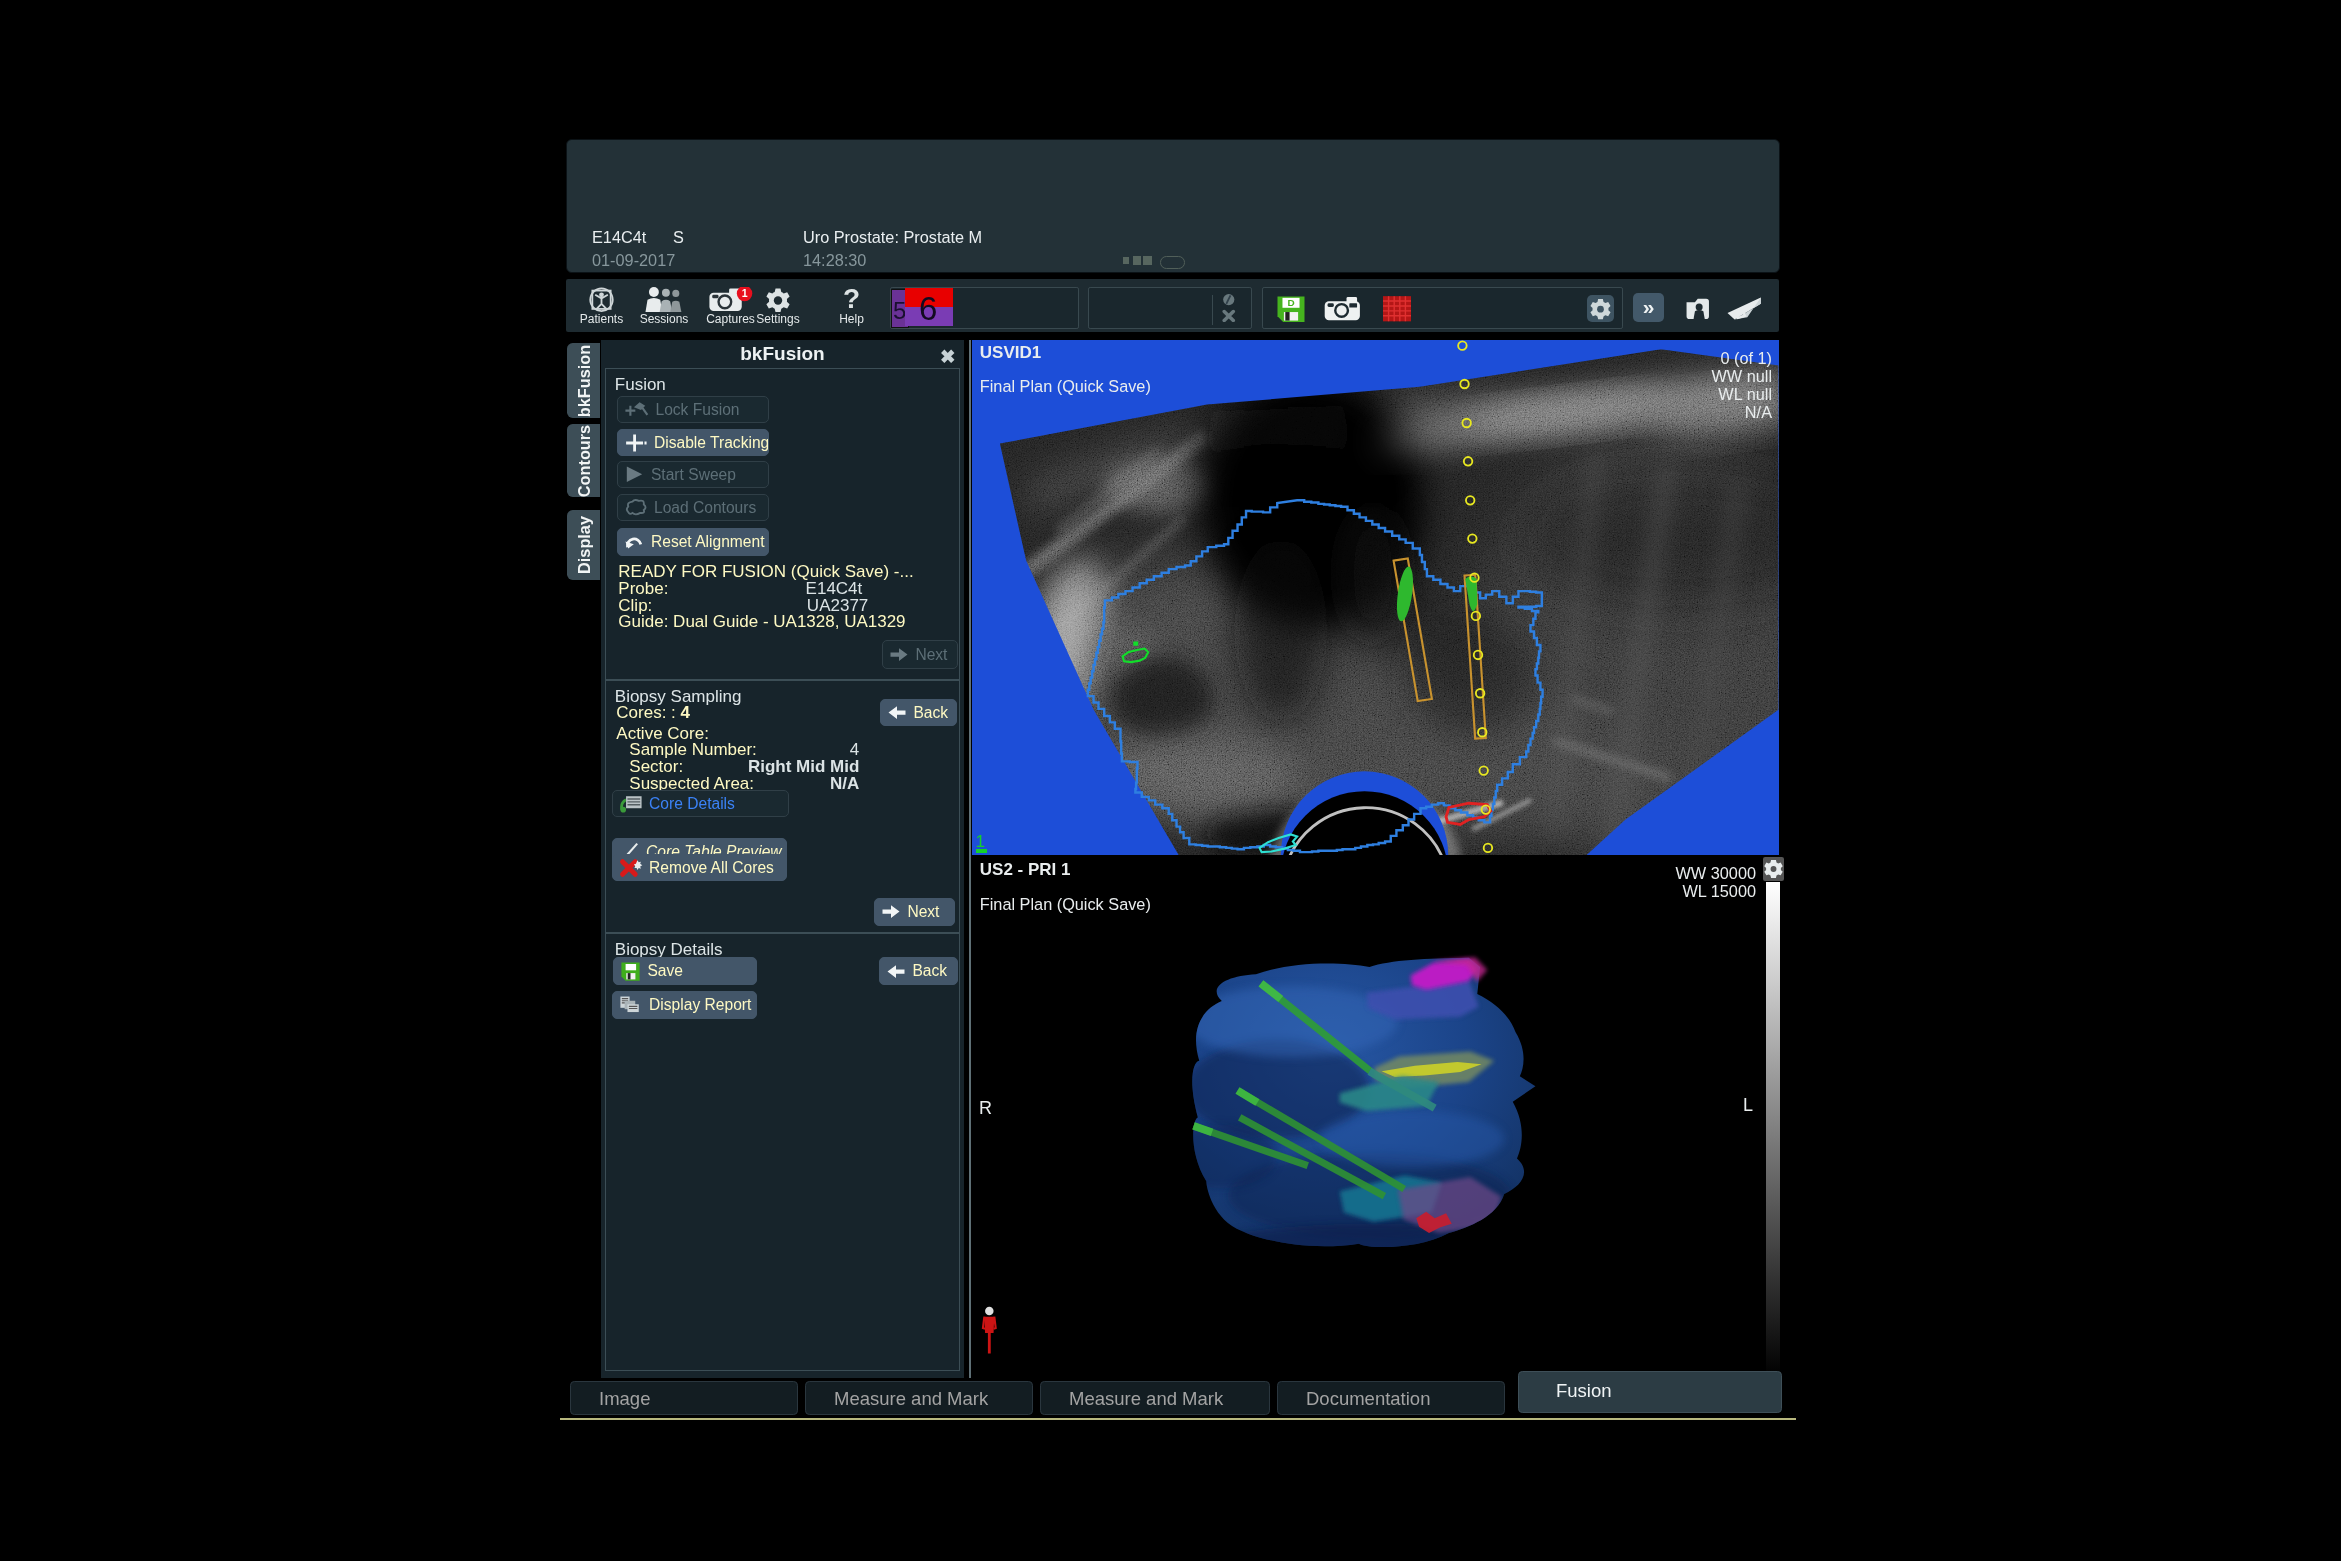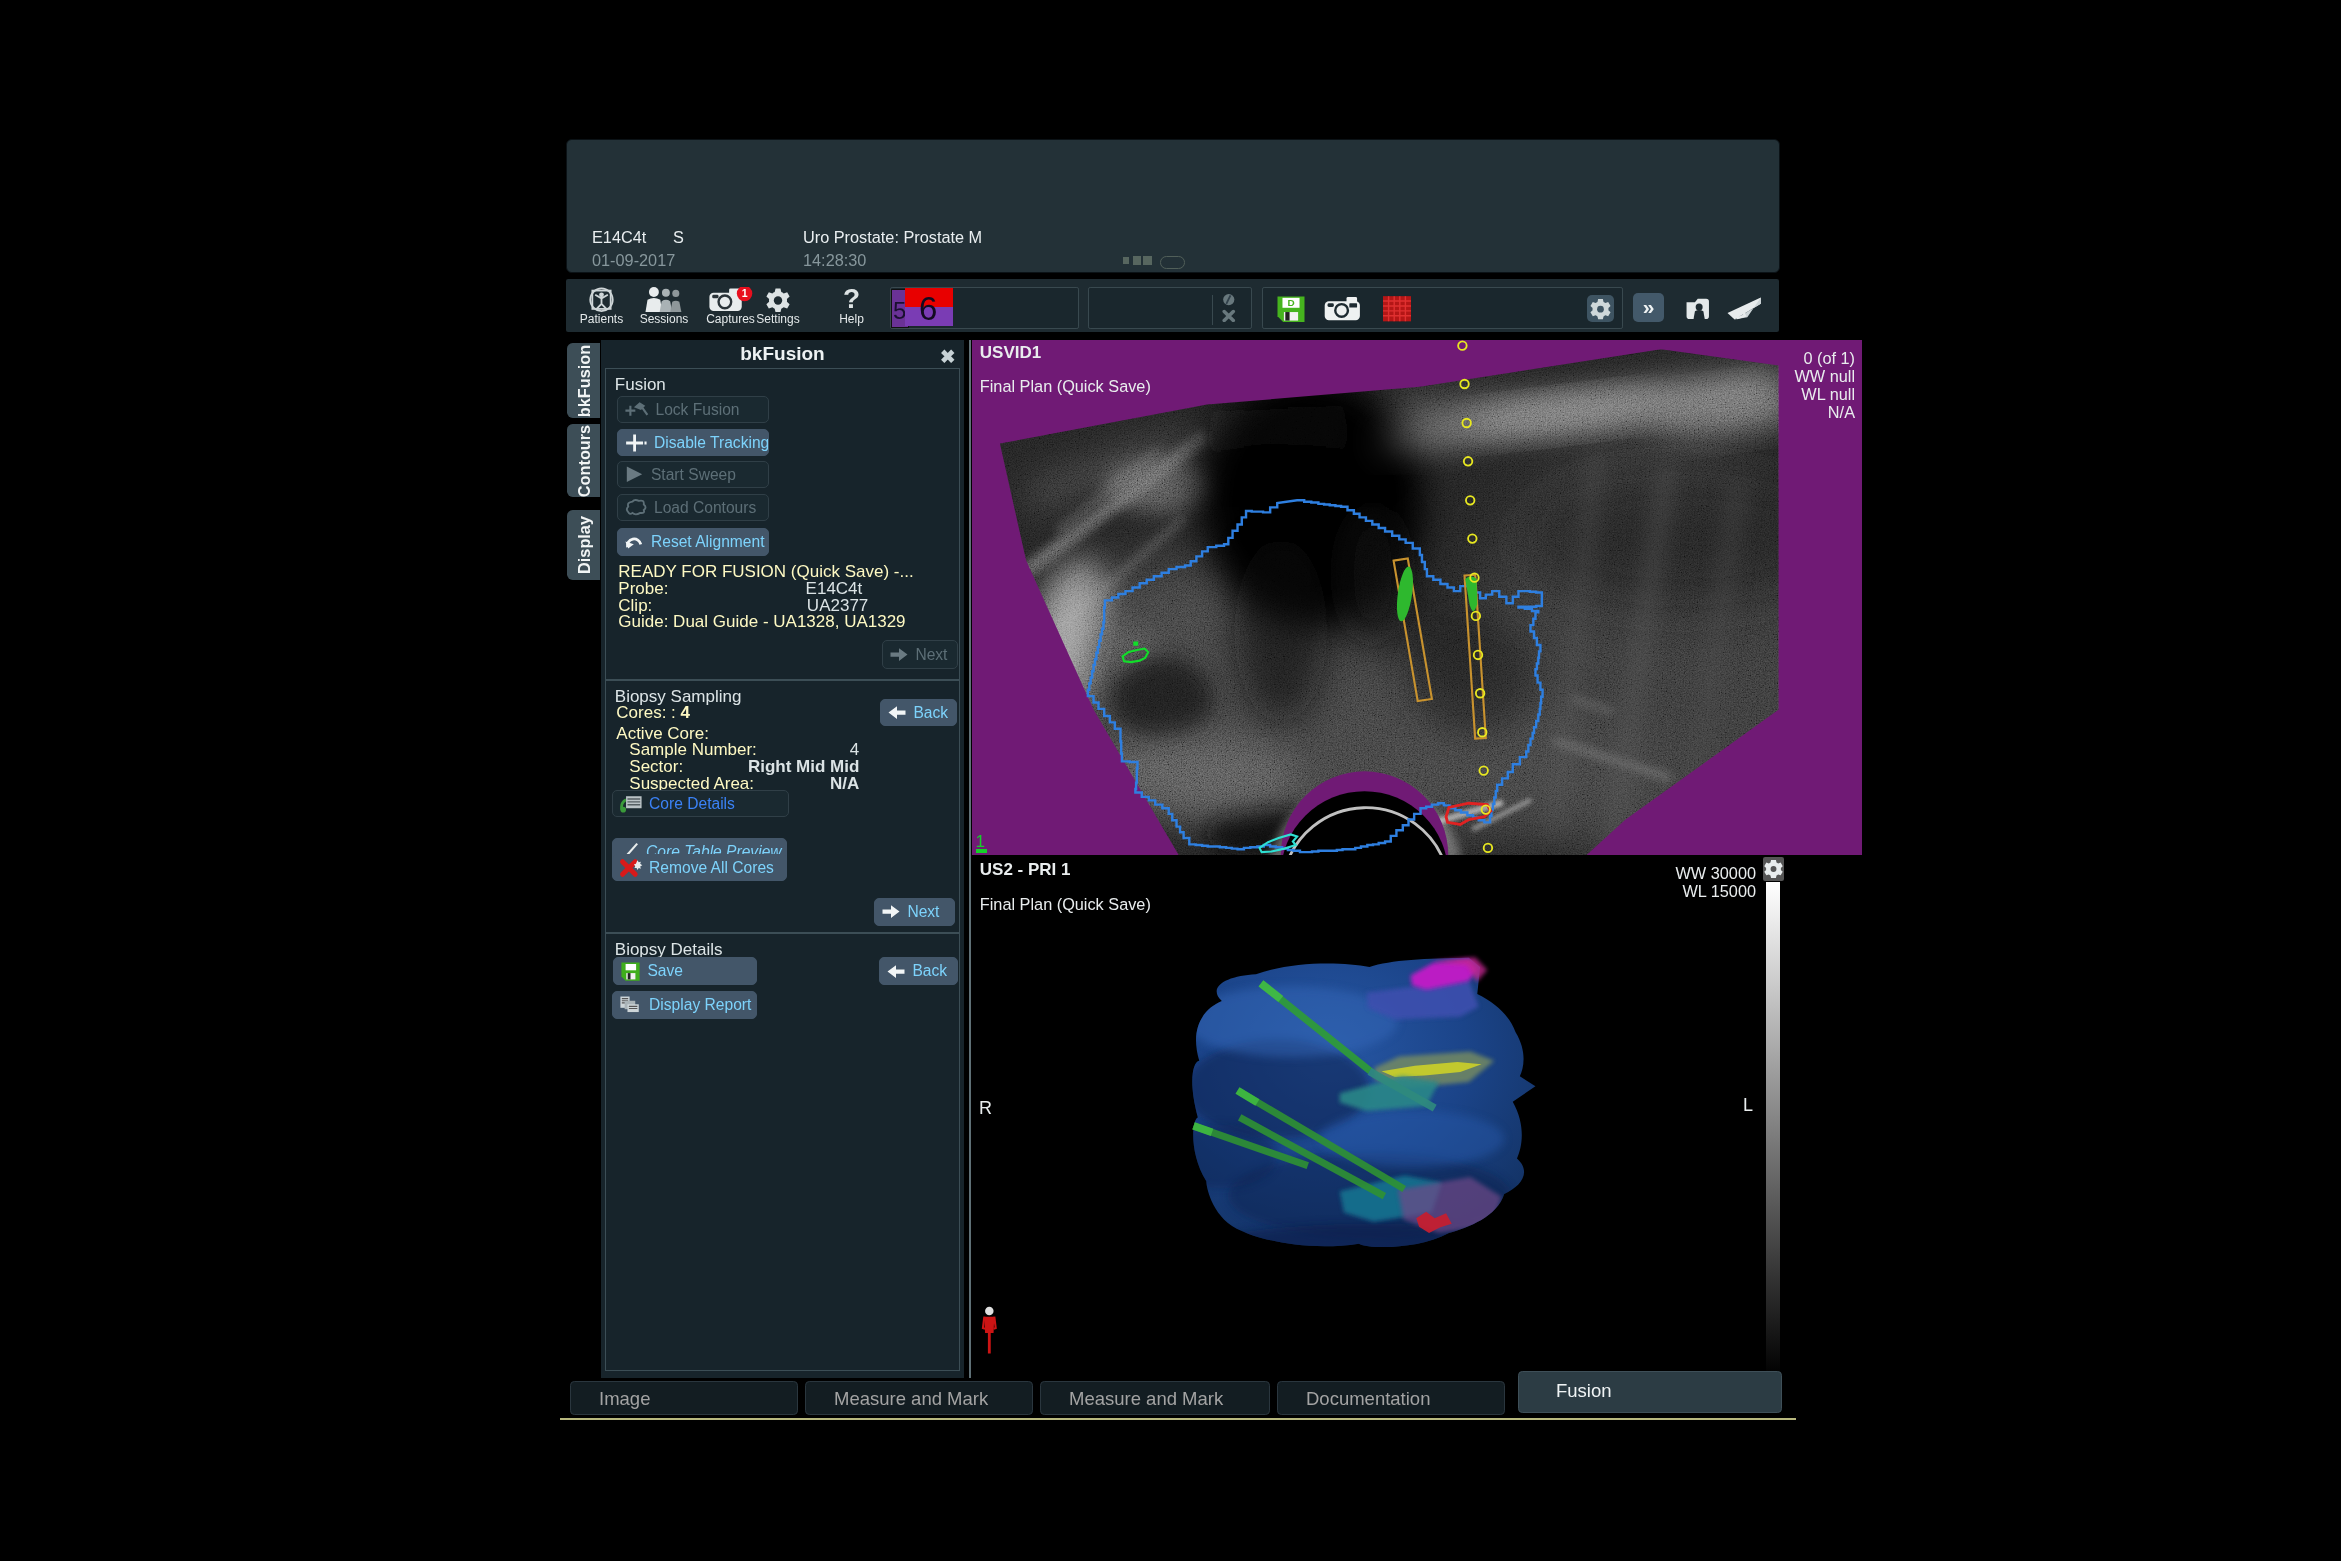--- a/index.html
+++ b/index.html
@@ -21,28 +21,28 @@
   color:#f2f5f5;font-weight:bold;font-size:16.3px;}
 .vtab span{position:absolute;left:50%;top:50%;transform:translate(-50%,-50%) rotate(-90deg);white-space:nowrap;}
 
 #panel{left:601px;top:340px;width:363px;height:1038px;background:#17242b;}
 #panel .hdr{position:absolute;top:2.8px;left:0;width:100%;text-align:center;color:#eef2f3;
   font-weight:bold;font-size:19px;}
 #panel .close{position:absolute;top:5.7px;right:8.5px;color:#c7d2d6;font-weight:bold;font-size:18.5px;}
 .sect{position:absolute;left:4.3px;width:353px;border:0.7px solid #3c4e56;background:#17242b;}
 .sectlbl{position:absolute;top:5.7px;left:8.5px;color:#dde5e7;font-size:17px;}
 .btn{position:absolute;border-radius:5px;font-size:15.6px;display:flex;align-items:center;white-space:nowrap;overflow:hidden;}
-.btn.en{background:#435669;color:#7dd3fc;border:0.7px solid #435669;}
+.btn.en{background:#435669;color:#fef9c3;border:0.7px solid #435669;}
 .btn.dis{background:#1a2930;color:#5d6f77;border:0.7px solid #303f47;}
 .btn svg{margin:0 6.4px 0 5.7px;flex:0 0 auto;}
 .ptxt{position:absolute;color:#fef9c3;font-size:17px;line-height:18px;white-space:nowrap;}
 .pval{position:absolute;color:#dbe3e5;font-size:17px;line-height:18px;text-align:right;}
 
 #sep{left:969px;top:340px;width:2.1px;height:1038px;background:#5f7076;}
-#usvid{left:972px;top:340px;width:890px;height:515px;background:#701a75;}
+#usvid{left:972px;top:340px;width:807px;height:515px;background:#1d4ed8;}
 #us2{left:972px;top:855px;width:807px;height:522px;background:#000;}
 .ustxt{position:absolute;color:#e9edee;font-size:16.3px;line-height:18px;}
 .ustxt.b{font-weight:bold;}
 
 .btab{position:absolute;top:1381px;height:32px;background:#131d22;border:0.7px solid #2a363e;
   border-radius:4.3px;color:#a3a3a3;font-size:18.5px;}
 .btab span{position:absolute;left:28px;top:5.7px;}
 #ftab{position:absolute;top:1371px;left:1518px;width:262px;height:40px;background:#2c3c44;
   border:0.7px solid #3e4f58;border-radius:4.3px;color:#f0f4f5;font-size:18.5px;}
 #ftab span{position:absolute;left:37px;top:7.8px;}

